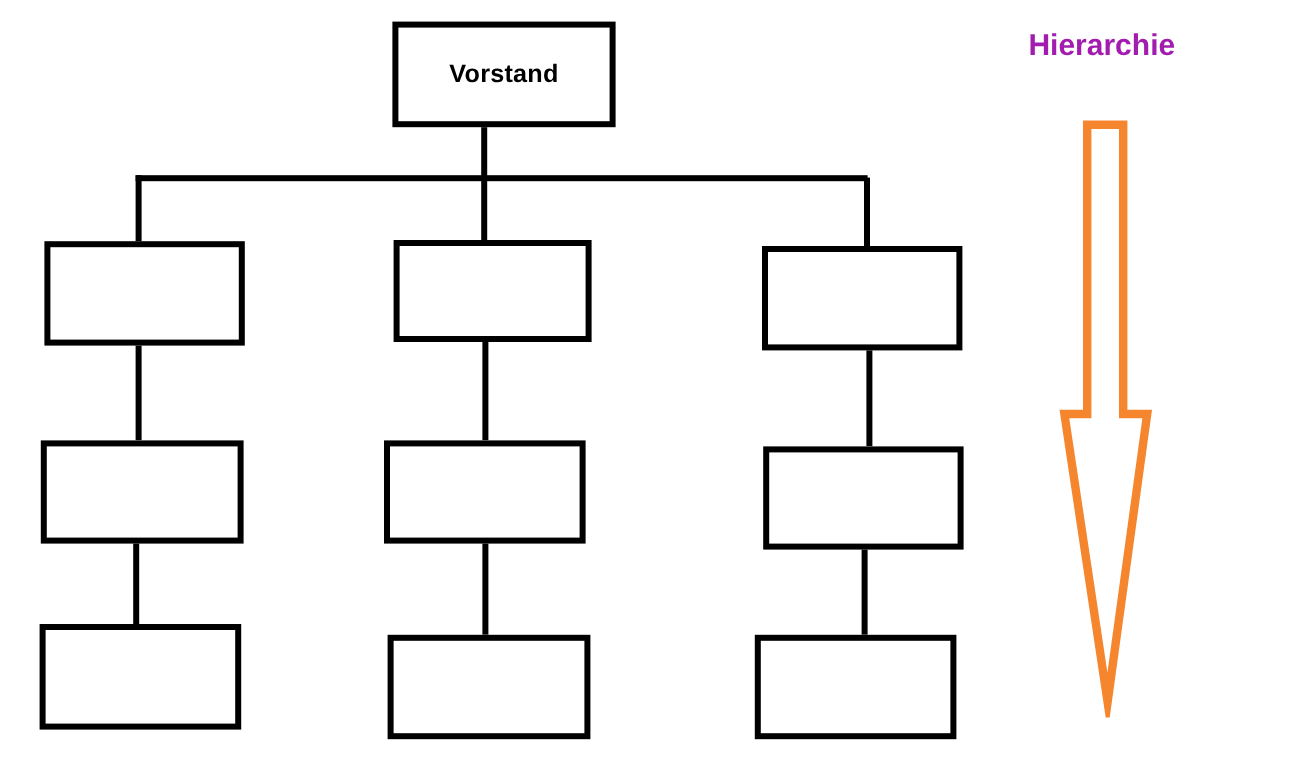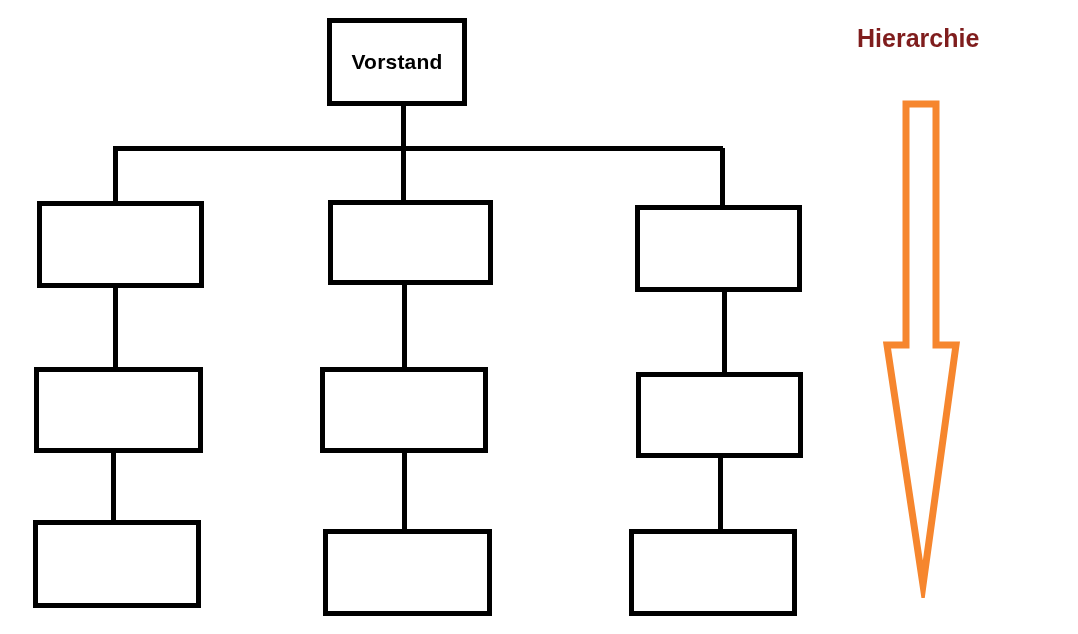--- a/index.html
+++ b/index.html
@@ -31,40 +31,40 @@
     letter-spacing: 0.2px;
   }
   .line {
     position: absolute;
     background: #000000;
   }
   .annotation {
     position: absolute;
     left: 857px;
     top: 20px;
-    color: #7f1d1d;
+    color: #a21caf;
     font-weight: bold;
     font-size: 25px;
     line-height: 36px;
     white-space: nowrap;
   }
   .arrow-svg {
     position: absolute;
     left: 868px;
     top: 93px;
     width: 110px;
     height: 505px;
   }
 </style>
 </head>
 <body>
 
 <div id="canvas">
 
-  <div class="box root-box" style="left:327px; top:18px; width:140px; height:88px;">
+  <div class="box root-box" style="left:327px; top:18px; width:186px; height:88px;">
     <span>Vorstand</span>
   </div>
 
   <div class="line" style="left:401px; top:106px; width:5px; height:96px;"></div>
 
   <div class="line" style="left:113px; top:146px; width:610px; height:5px;"></div>
 
   <div class="line" style="left:113px; top:146px; width:5px; height:57px;"></div>
   <div class="line" style="left:720px; top:148px; width:5px; height:59px;"></div>
 

